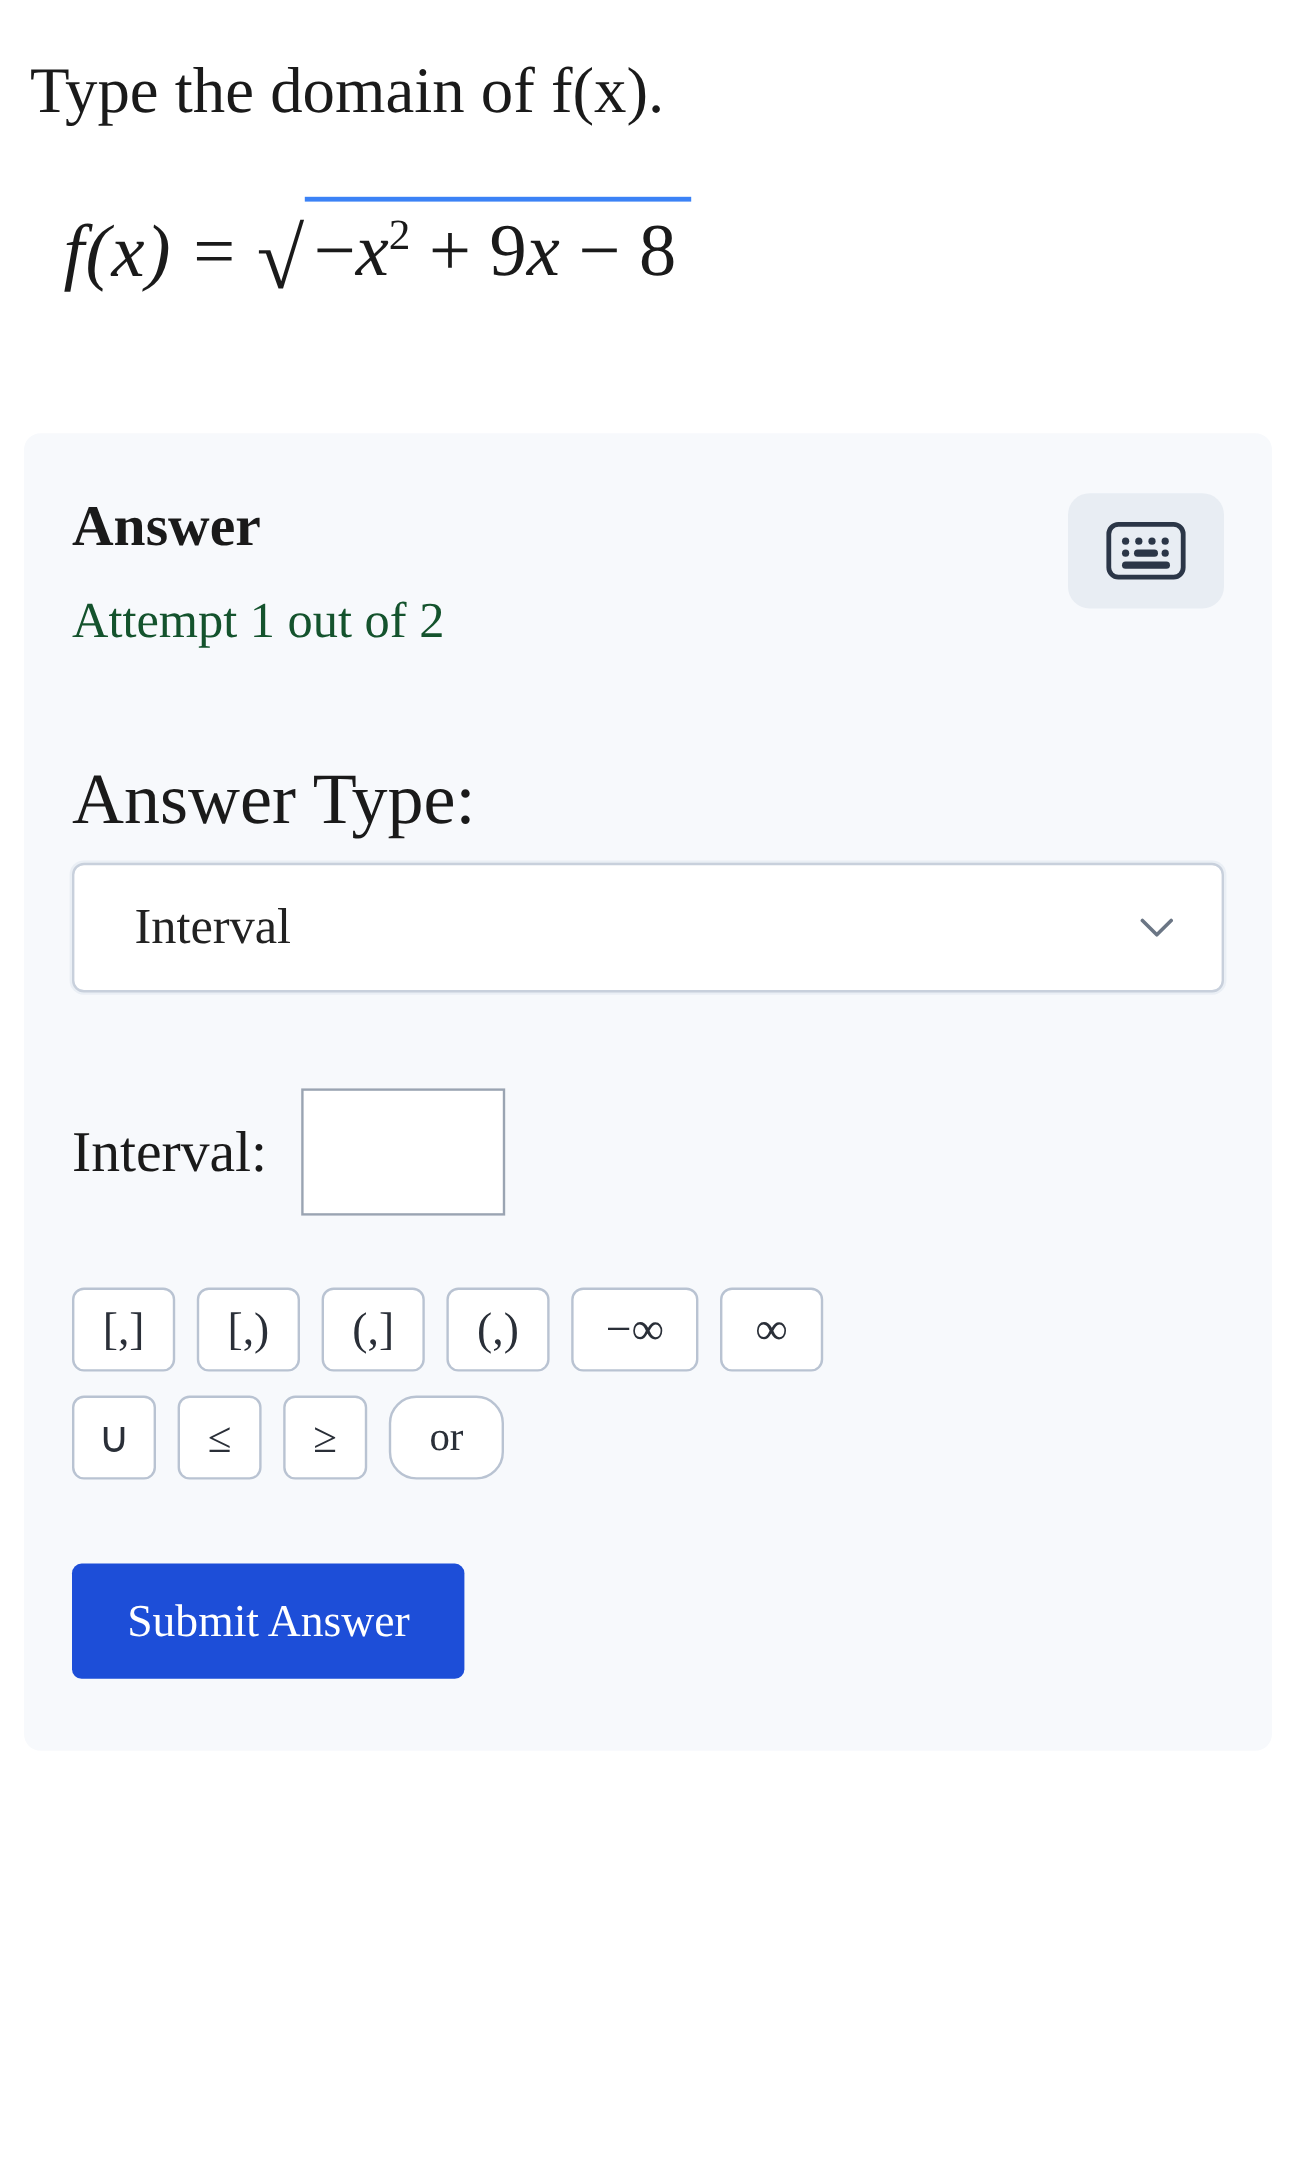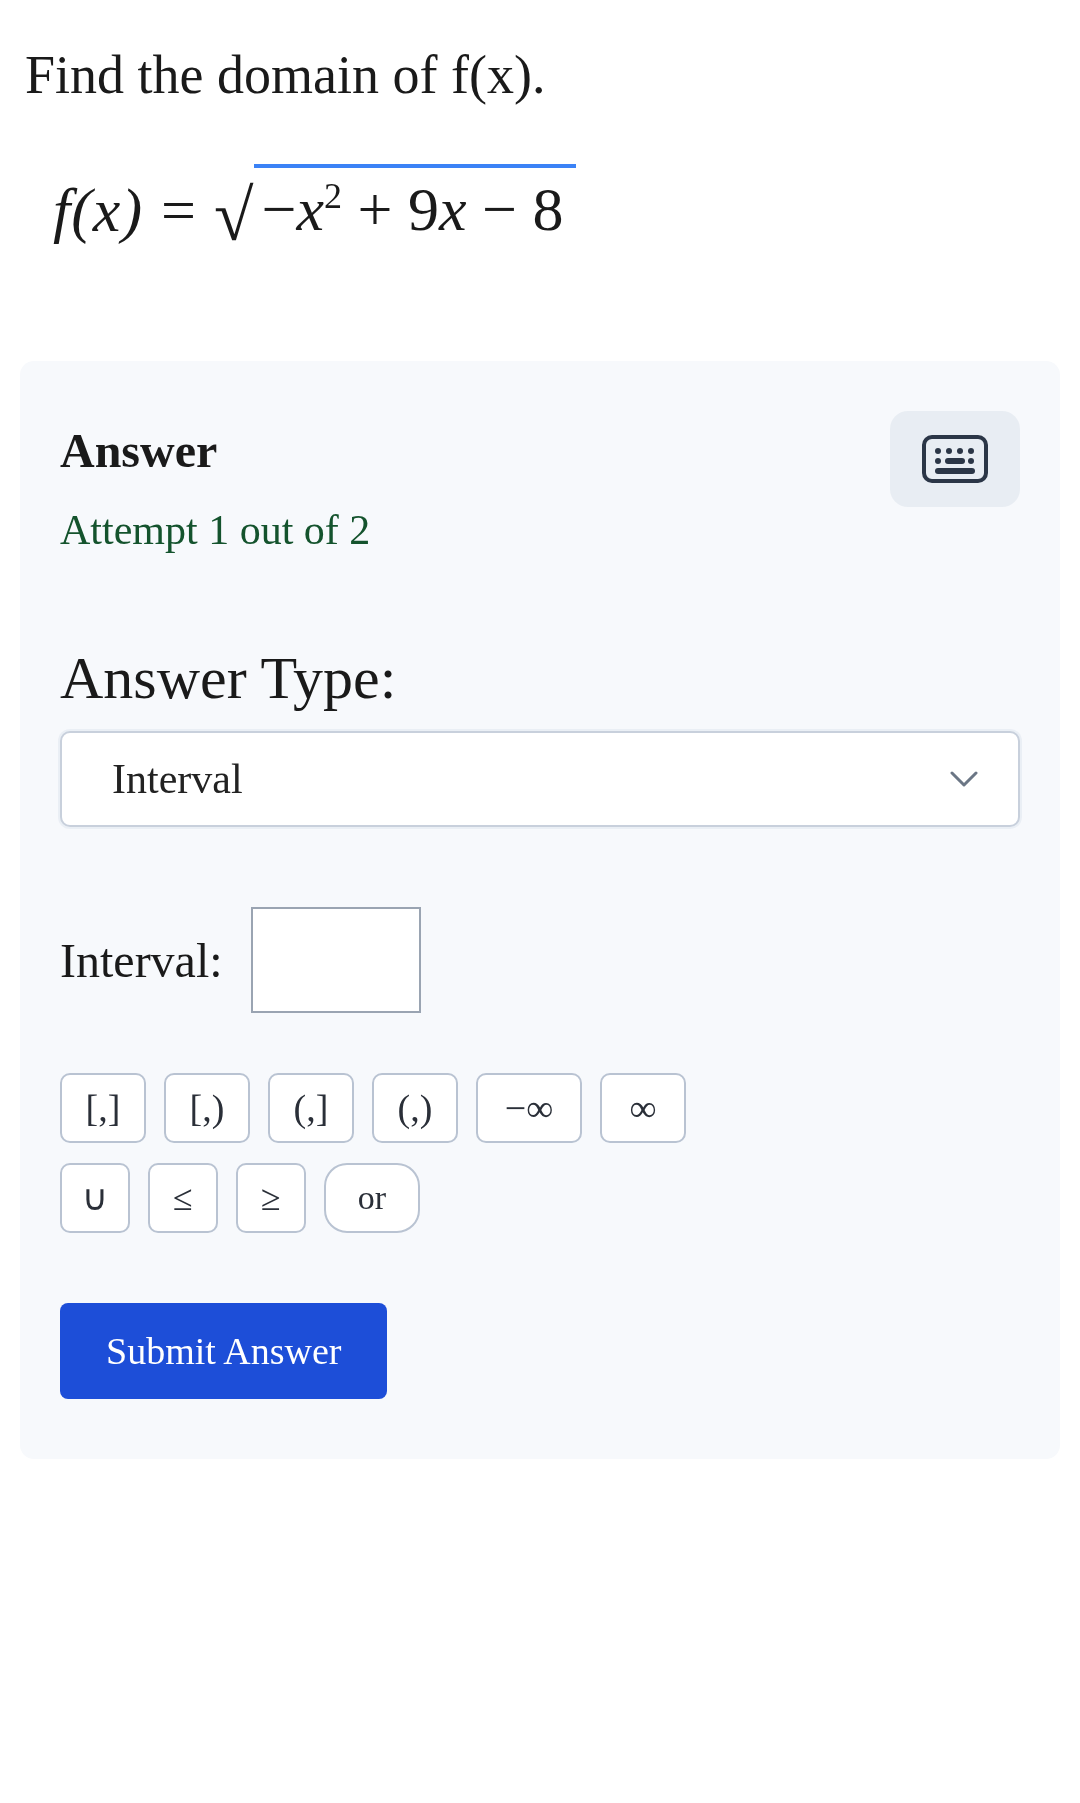--- a/index.html
+++ b/index.html
@@ -71,21 +71,20 @@
   }
   .answer-header {
     display: flex;
     justify-content: space-between;
     align-items: flex-start;
   }
   .answer-title {
     font-size: 48px;
     font-weight: 700;
     font-family: Georgia, serif;
-    margin-top: 12px;
   }
   .keyboard-btn {
     width: 130px;
     height: 96px;
     background: #e8edf3;
     border-radius: 18px;
     display: flex;
     align-items: center;
     justify-content: center;
     cursor: pointer;
@@ -101,21 +100,21 @@
   }
   .section-label {
     font-size: 60px;
     margin-top: 90px;
     margin-bottom: 18px;
   }
   .select-wrap {
     border: 2px solid #c8d0dc;
     border-radius: 10px;
     background: #fff;
-    height: 96px;
+    height: 108px;
     display: flex;
     align-items: center;
     justify-content: space-between;
     padding: 0 40px 0 50px;
     box-shadow: 0 0 0 2px rgba(180,195,215,0.18);
     cursor: pointer;
   }
   .select-value {
     font-size: 42px;
     color: #222;
@@ -174,21 +173,21 @@
     border: none;
     border-radius: 8px;
     padding: 26px 46px;
     cursor: pointer;
   }
 </style>
 </head>
 <body>
 
 <div class="question-area">
-  <div class="question-text">Find the domain of f(x).</div>
+  <div class="question-text">Type the domain of f(x).</div>
 
   <div class="equation-wrap">
     <span class="fx">f(x)</span>
     <span class="eq">=</span>
     <span class="sqrt-wrap">
       <span class="radical-sign">√</span>
       <span class="radicand">
         <span class="norm">−</span><span>x</span><sup>2</sup><span class="norm"> + 9</span><span>x</span><span class="norm"> − 8</span>
       </span>
     </span>

